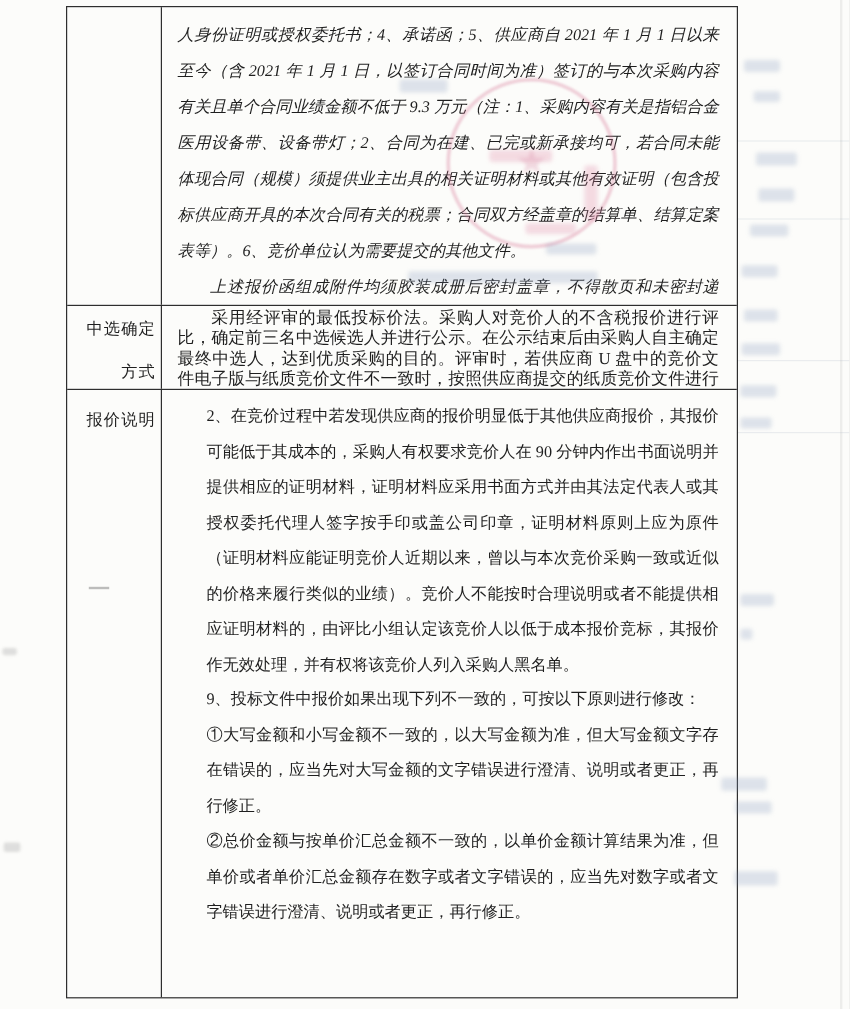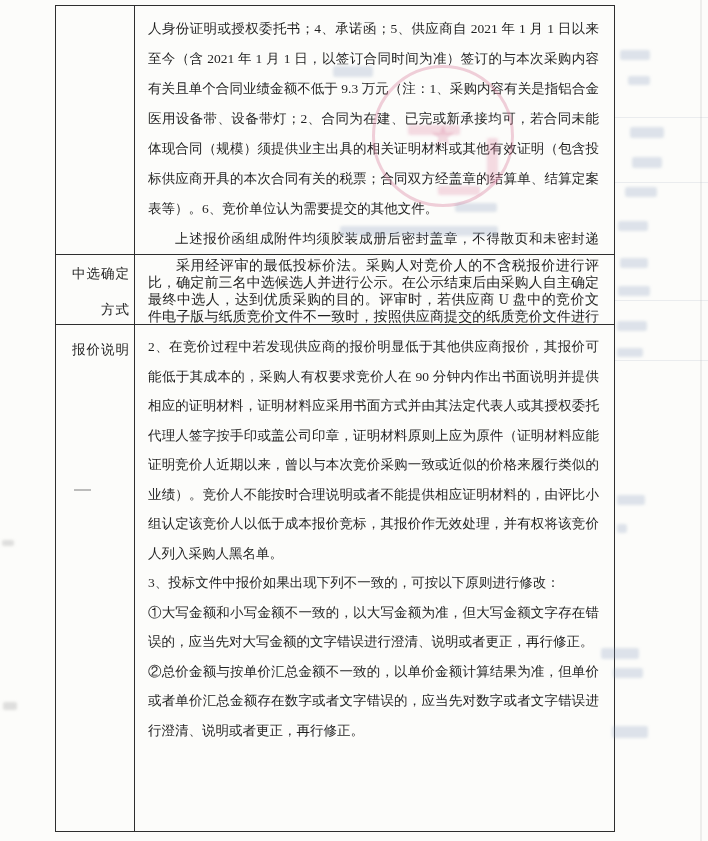--- a/index.html
+++ b/index.html
@@ -10,23 +10,23 @@
     color:#1f1f1f;
   }
   
   .doc-table {
     position:absolute; left:55px; top:5px; width:560px; height:827px;
     box-sizing:border-box; border:1.6px solid #2e2e2e;
     display:flex; flex-direction:column;
   }
   .t-row { display:flex; box-sizing:border-box; min-height:0; }
   .t-row + .t-row { border-top:1.6px solid #2e2e2e; }
-  .row-attach { height:248px; }
+  .row-attach { height:248px;font-style:italic; }
   .row-method { height:70px; }
-  .row-quote  { flex:1; }
+  .row-quote  { flex:1;gap:24px; }
   .label-cell {
     width:79px; flex:0 0 79px; box-sizing:border-box;
     border-right:1.6px solid #2e2e2e;
     font-size:13.5px; letter-spacing:1px;
     padding:6px 4px 0 7px;
     text-align:right;
   }
   .row-method .label-cell { line-height:36px; padding-top:1px; }
   .row-quote  .label-cell { padding-top:16px; }
   .content-cell {
@@ -85,21 +85,21 @@
       <div class="label-cell">中选确定方式</div>
       <div class="content-cell">
         <p class="indent">采用经评审的最低投标价法。采购人对竞价人的不含税报价进行评比，确定前三名中选候选人并进行公示。在公示结束后由采购人自主确定最终中选人，达到优质采购的目的。评审时，若供应商 U 盘中的竞价文件电子版与纸质竞价文件不一致时，按照供应商提交的纸质竞价文件进行评比。</p>
       </div>
     </div>
 
     <div class="t-row row-quote">
       <div class="label-cell">报价说明</div>
       <div class="content-cell">
         <p>2、在竞价过程中若发现供应商的报价明显低于其他供应商报价，其报价可能低于其成本的，采购人有权要求竞价人在 90 分钟内作出书面说明并提供相应的证明材料，证明材料应采用书面方式并由其法定代表人或其授权委托代理人签字按手印或盖公司印章，证明材料原则上应为原件（证明材料应能证明竞价人近期以来，曾以与本次竞价采购一致或近似的价格来履行类似的业绩）。竞价人不能按时合理说明或者不能提供相应证明材料的，由评比小组认定该竞价人以低于成本报价竞标，其报价作无效处理，并有权将该竞价人列入采购人黑名单。</p>
-        <p>3、投标文件中报价如果出现下列不一致的，可按以下原则进行修改：</p>
+        <p>9、投标文件中报价如果出现下列不一致的，可按以下原则进行修改：</p>
         <p>①大写金额和小写金额不一致的，以大写金额为准，但大写金额文字存在错误的，应当先对大写金额的文字错误进行澄清、说明或者更正，再行修正。</p>
         <p>②总价金额与按单价汇总金额不一致的，以单价金额计算结果为准，但单价或者单价汇总金额存在数字或者文字错误的，应当先对数字或者文字错误进行澄清、说明或者更正，再行修正。</p>
 
       </div>
     </div>
 
   </div>
 
   <div class="stamp">
     <span class="stamp-star">★</span>

